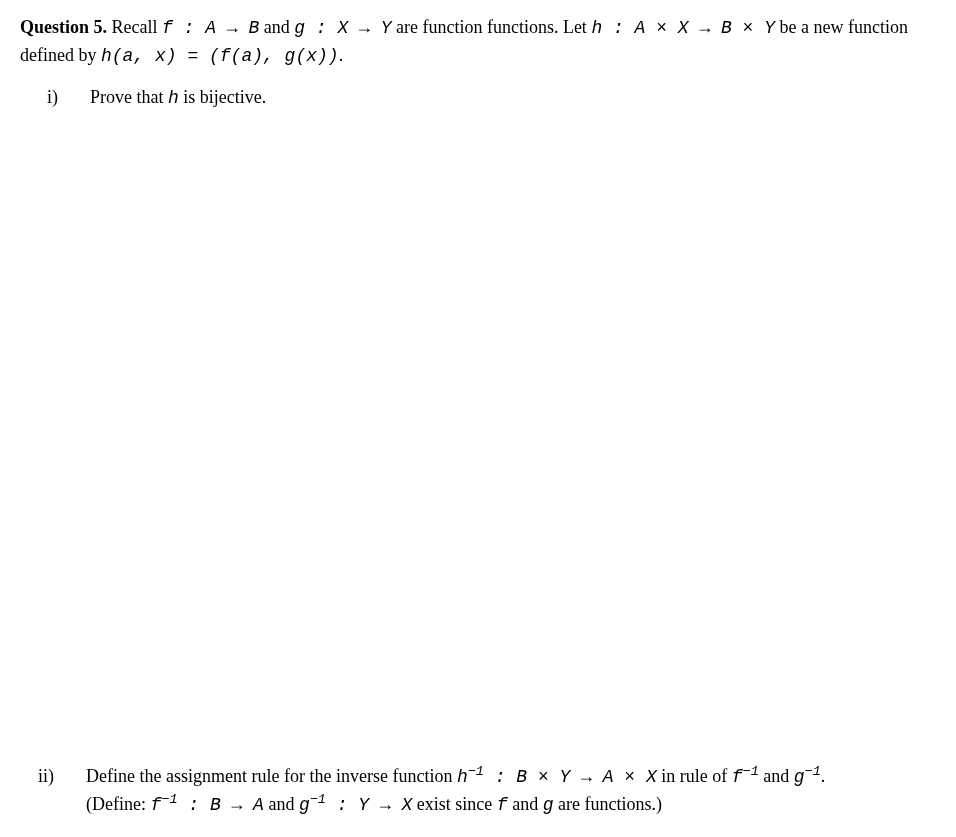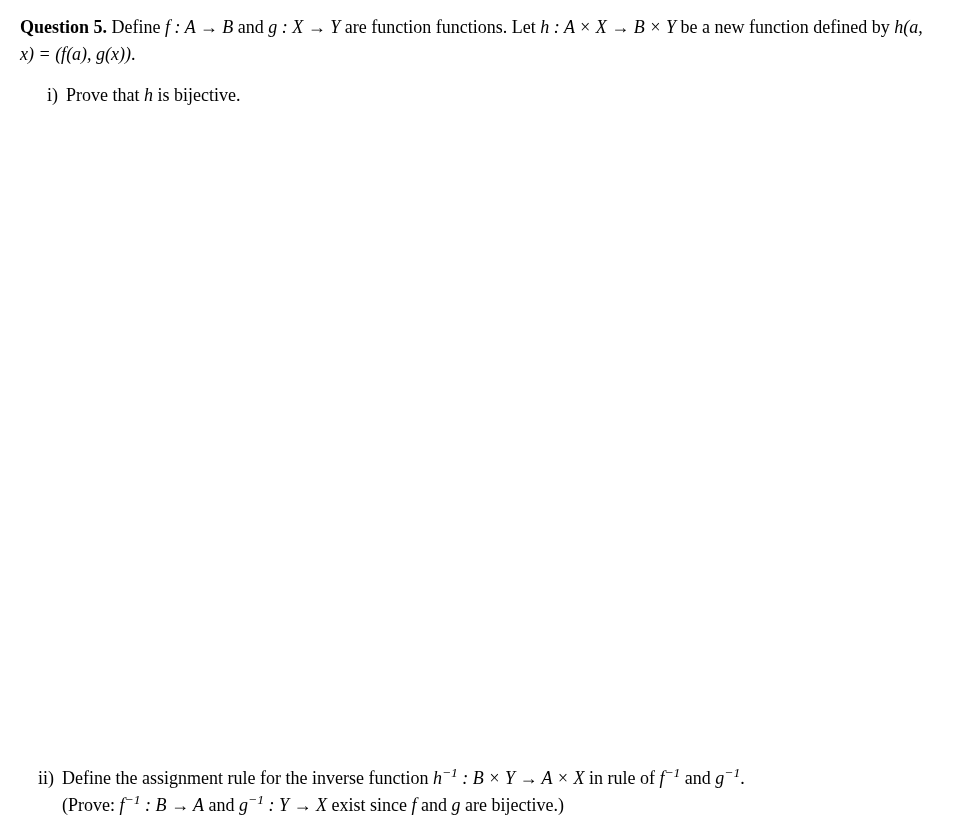--- a/index.html
+++ b/index.html
@@ -24,74 +24,75 @@
     .question-title {
       font-weight: bold;
       display: inline;
       margin-top: 31px;
     }
     .question-text {
       display: inline;
     }
     .math {
       font-style: italic;
-      font-family: Liberation Serif, serif;
+      font-family: Liberation Mono, monospace;
     }
     .part-list {
       margin-left: 10px;
       margin-top: 14px;
     }
     .part-item {
       display: flex;
       align-items: flex-start;
     }
     .part-label {
       min-width: 28px;
       text-align: right;
       margin-right: 8px;
     }
     .part-content {
       flex: 1;
+      margin-left: 24px;
     }
     .part-ii {
       position: absolute;
       bottom: 18px;
       left: 26px;
       right: 36px;
     }
     .sup {
       font-size: 0.75em;
       vertical-align: super;
       line-height: 0;
     }
   </style>
 </head>
 <body>
 
 <div class="question-header">
   <span class="question-title">Question 5.</span>
   <span class="question-text">
-    <span> Define </span><span class="math">f : A → B</span><span> and </span><span class="math">g : X → Y</span><span> are function functions. Let </span><span class="math">h : A × X → B × Y</span><span> be a new function defined by </span><span class="math">h(a, x) = (f(a), g(x))</span><span>.</span>
+    <span> Recall </span><span class="math">f : A → B</span><span> and </span><span class="math">g : X → Y</span><span> are function functions. Let </span><span class="math">h : A × X → B × Y</span><span> be a new function defined by </span><span class="math">h(a, x) = (f(a), g(x))</span><span>.</span>
   </span>
 </div>
 
 <div class="part-list">
   <div class="part-item">
     <div class="part-label">i)</div>
     <div class="part-content">
       <span>Prove that </span><span class="math">h</span><span> is bijective.</span>
     </div>
   </div>
 </div>
 
 <div class="part-ii">
   <div class="part-item">
     <div class="part-label">ii)</div>
     <div class="part-content">
       <div>
         <span>Define the assignment rule for the inverse function </span><span class="math"><span>h</span><span class="sup">−1</span><span> : B × Y → A × X</span></span><span> in rule of </span><span class="math"><span>f</span><span class="sup">−1</span></span><span> and </span><span class="math"><span>g</span><span class="sup">−1</span></span><span>.</span>
       </div>
       <div>
-        <span>(Prove: </span><span class="math"><span>f</span><span class="sup">−1</span><span> : B → A</span></span><span> and </span><span class="math"><span>g</span><span class="sup">−1</span><span> : Y → X</span></span><span> exist since </span><span class="math">f</span><span> and </span><span class="math">g</span><span> are bijective.)</span>
+        <span>(Define: </span><span class="math"><span>f</span><span class="sup">−1</span><span> : B → A</span></span><span> and </span><span class="math"><span>g</span><span class="sup">−1</span><span> : Y → X</span></span><span> exist since </span><span class="math">f</span><span> and </span><span class="math">g</span><span> are functions.)</span>
       </div>
     </div>
   </div>
 </div>
 
 </body></html>

